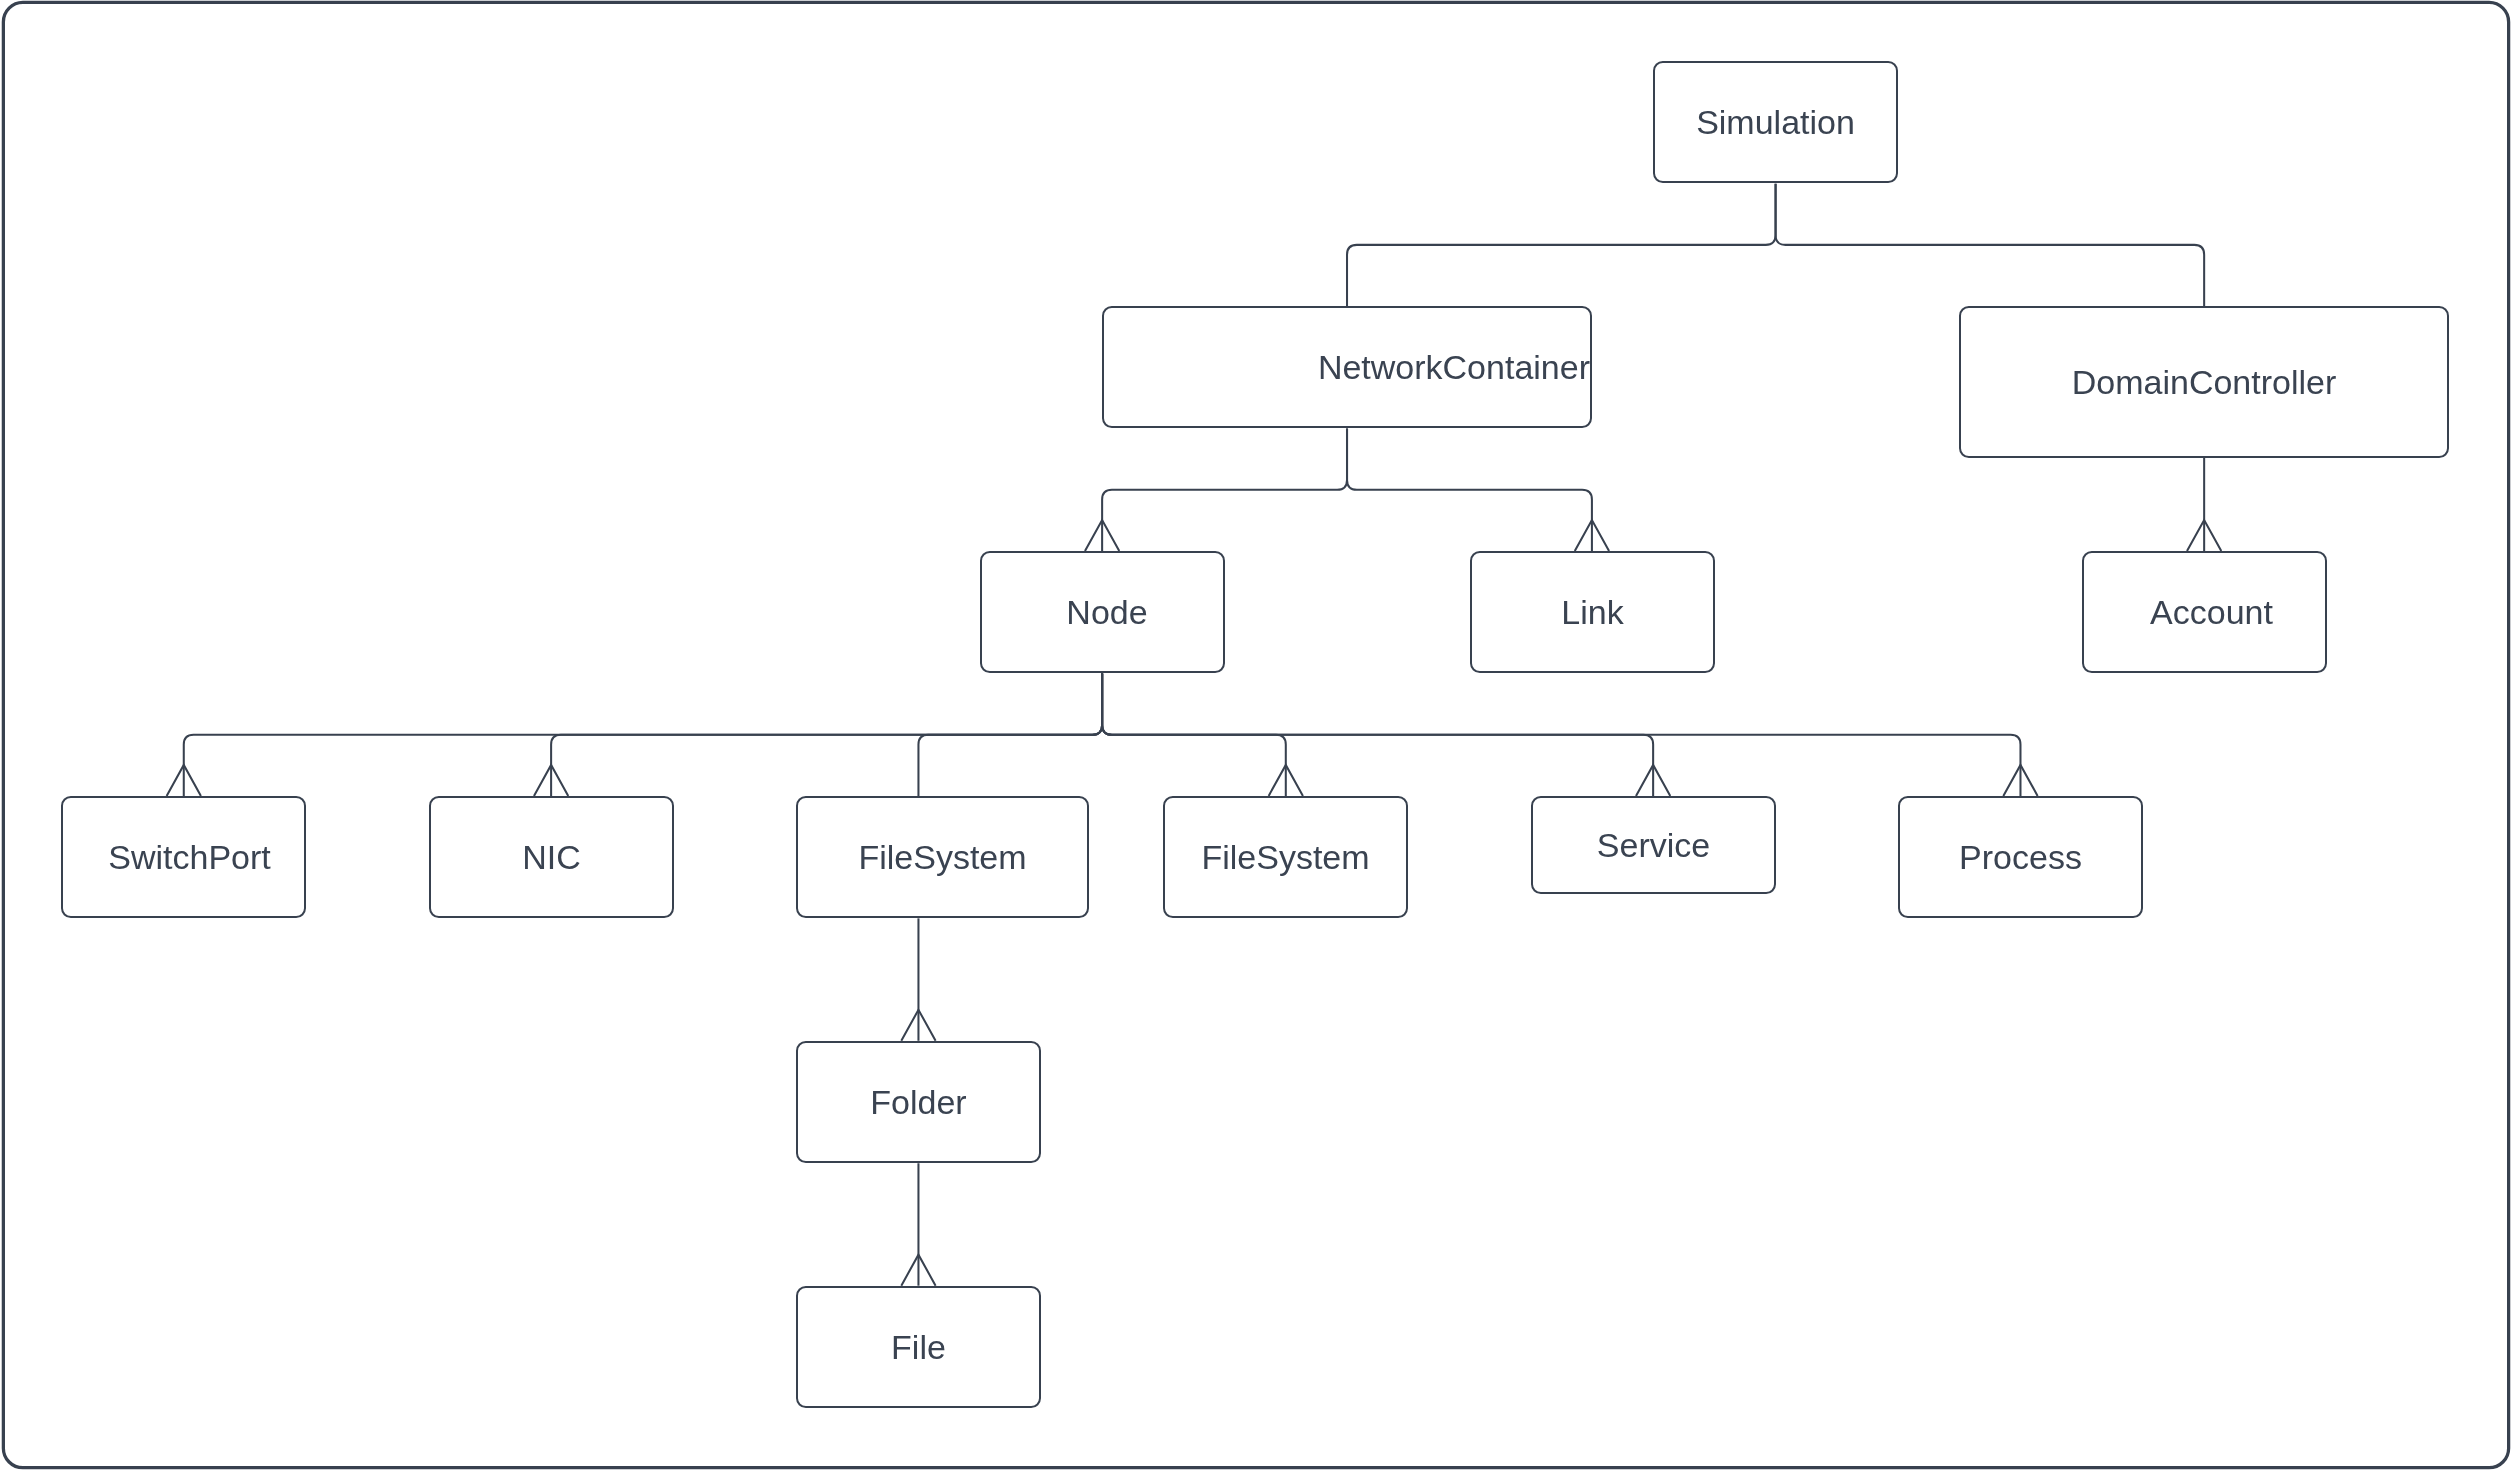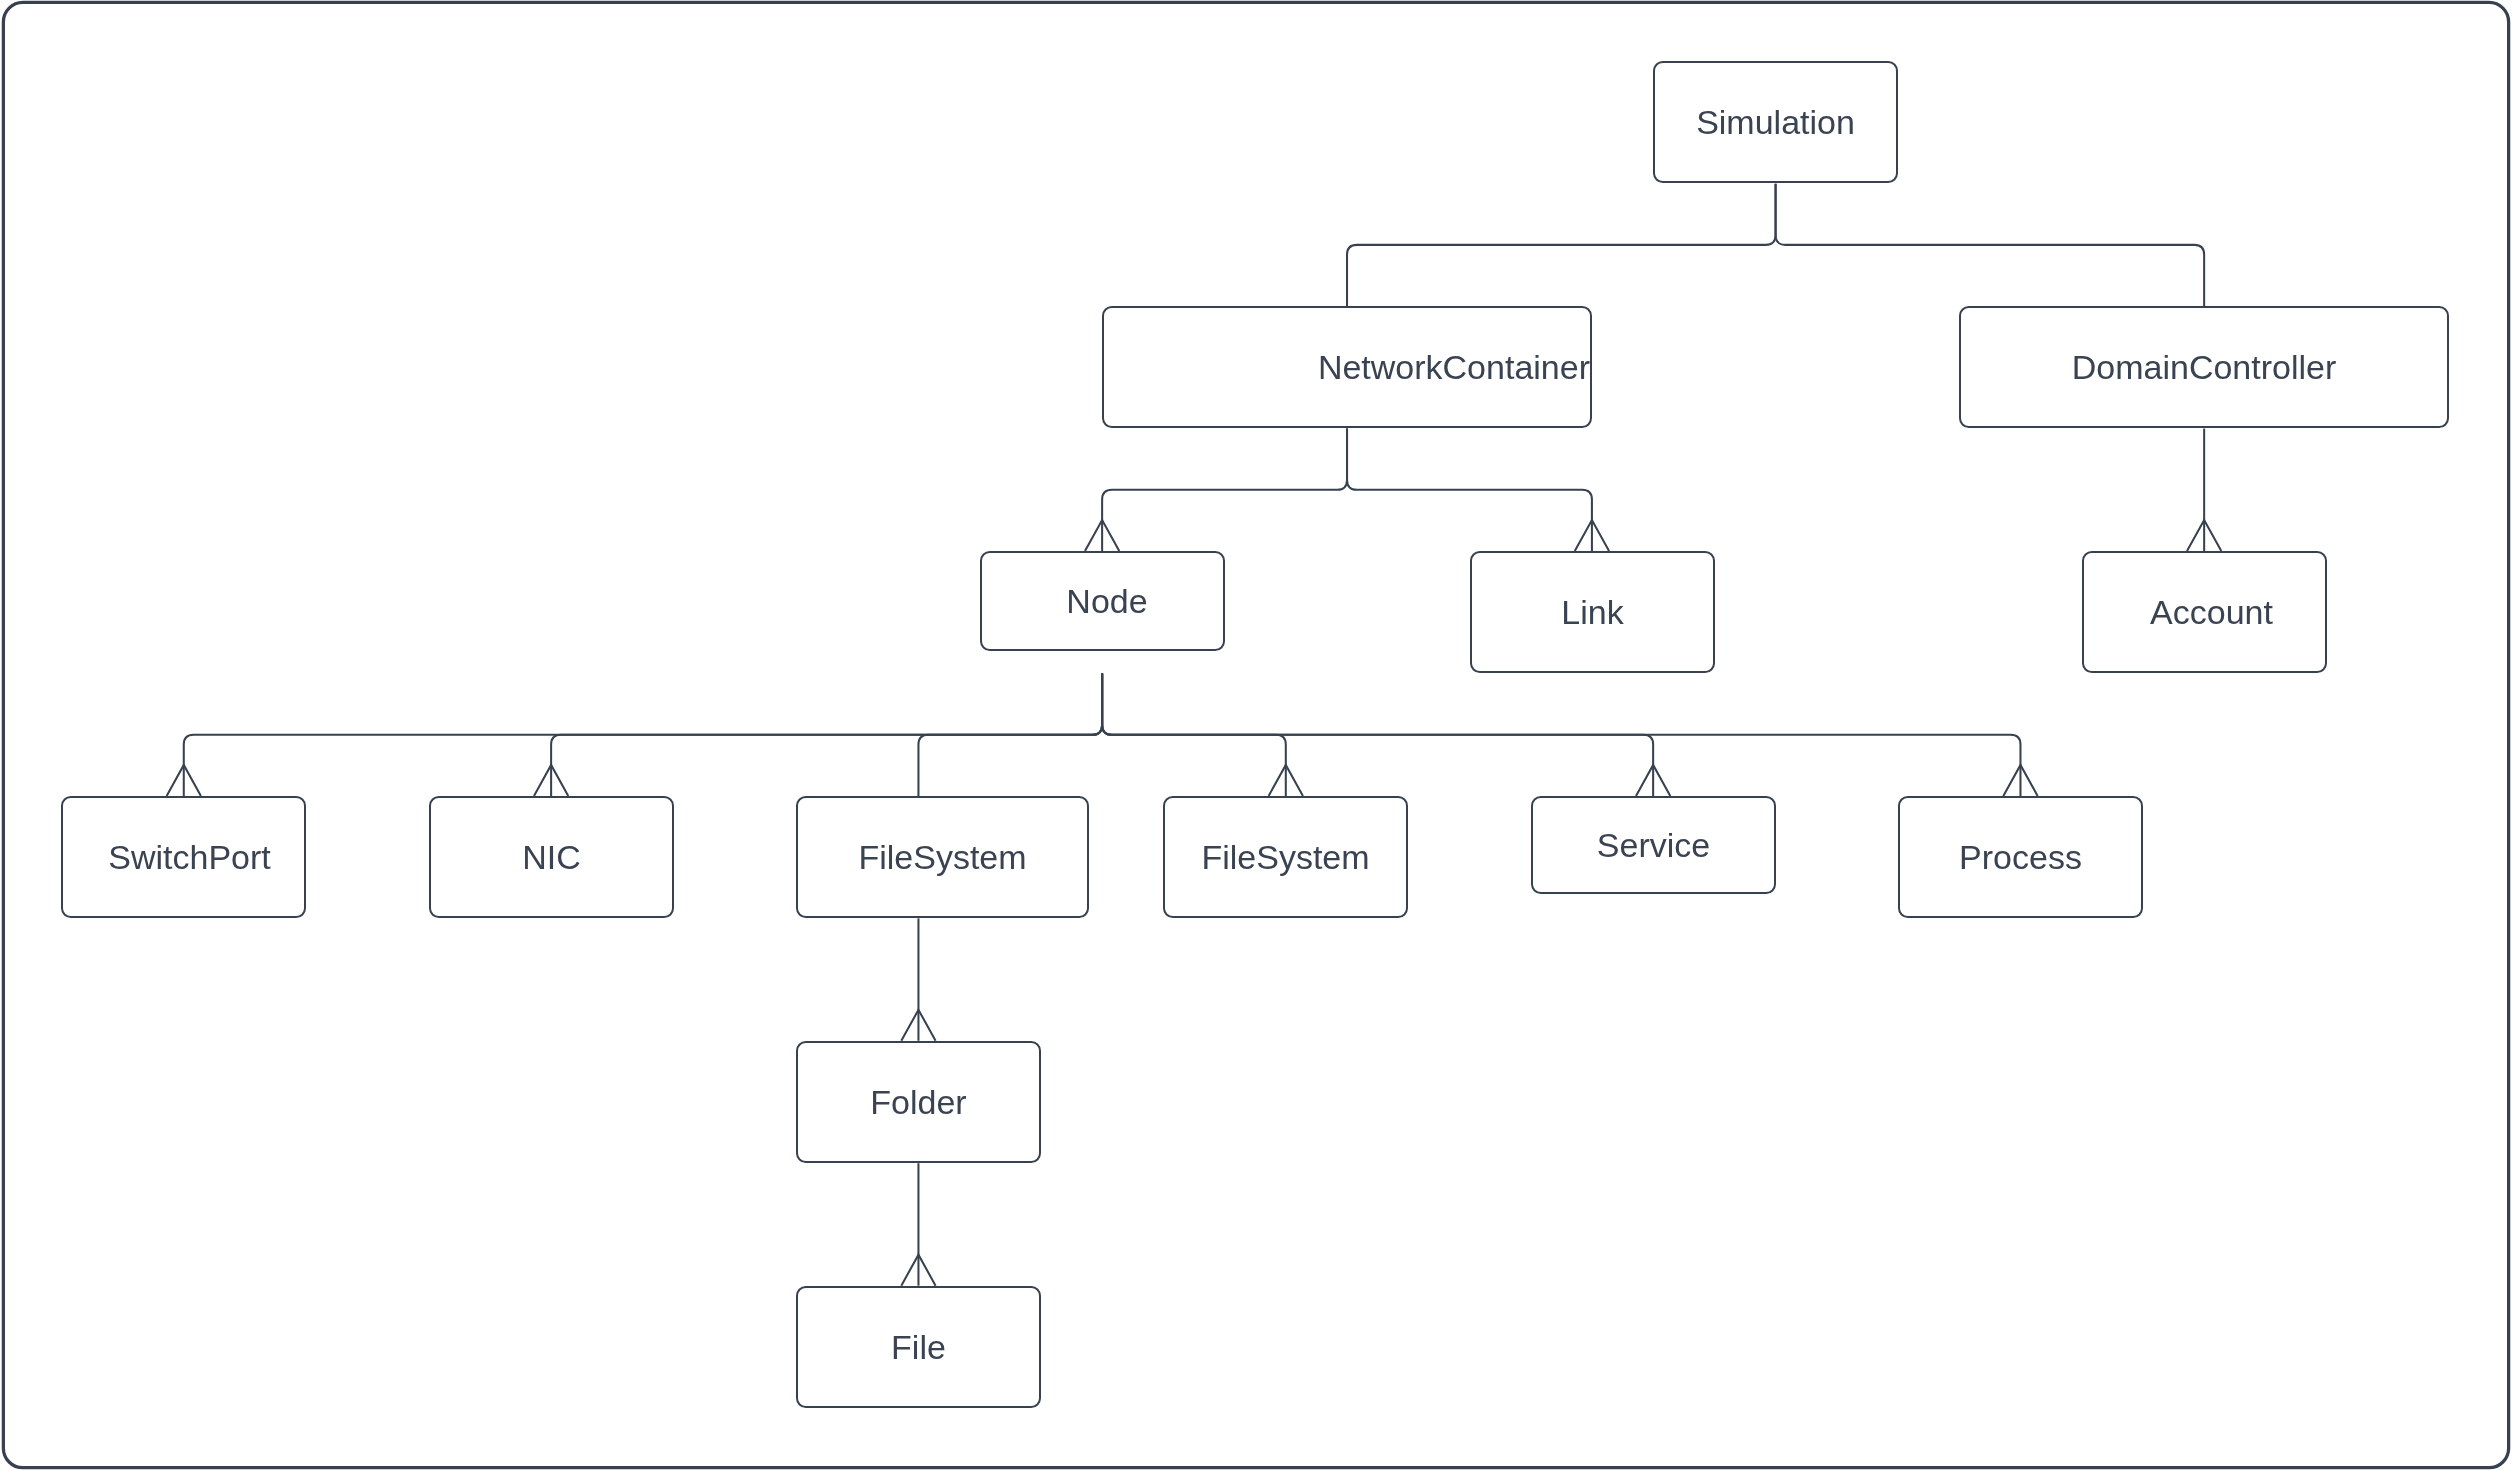--- a/index.html
+++ b/index.html
@@ -91,25 +91,25 @@
   </svg>
 
   <div class="node-box" style="left:1653px; top:61px;  width:245px; height:122px;">
     <span>Simulation</span>
   </div>
 
   <div class="node-box" style="left:1102px; top:306px; width:490px; height:122px;justify-content:flex-end;">
     <span>NetworkContainer</span>
   </div>
 
-  <div class="node-box" style="left:1959px; top:306px; width:490px; height:122px;">
+  <div class="node-box" style="left:1959px; top:306px; width:490px; height:152px;">
     <span>DomainController</span>
   </div>
 
-  <div class="node-box" style="left:980px; top:551px; width:245px; height:100px;padding-left:9px;">
+  <div class="node-box" style="left:980px; top:551px; width:245px; height:122px;padding-left:9px;">
     <span>Node</span>
   </div>
 
   <div class="node-box" style="left:1470px; top:551px; width:245px; height:122px;">
     <span>Link</span>
   </div>
 
   <div class="node-box" style="left:2082px; top:551px; width:245px; height:122px;padding-left:14px;">
     <span>Account</span>
   </div>

